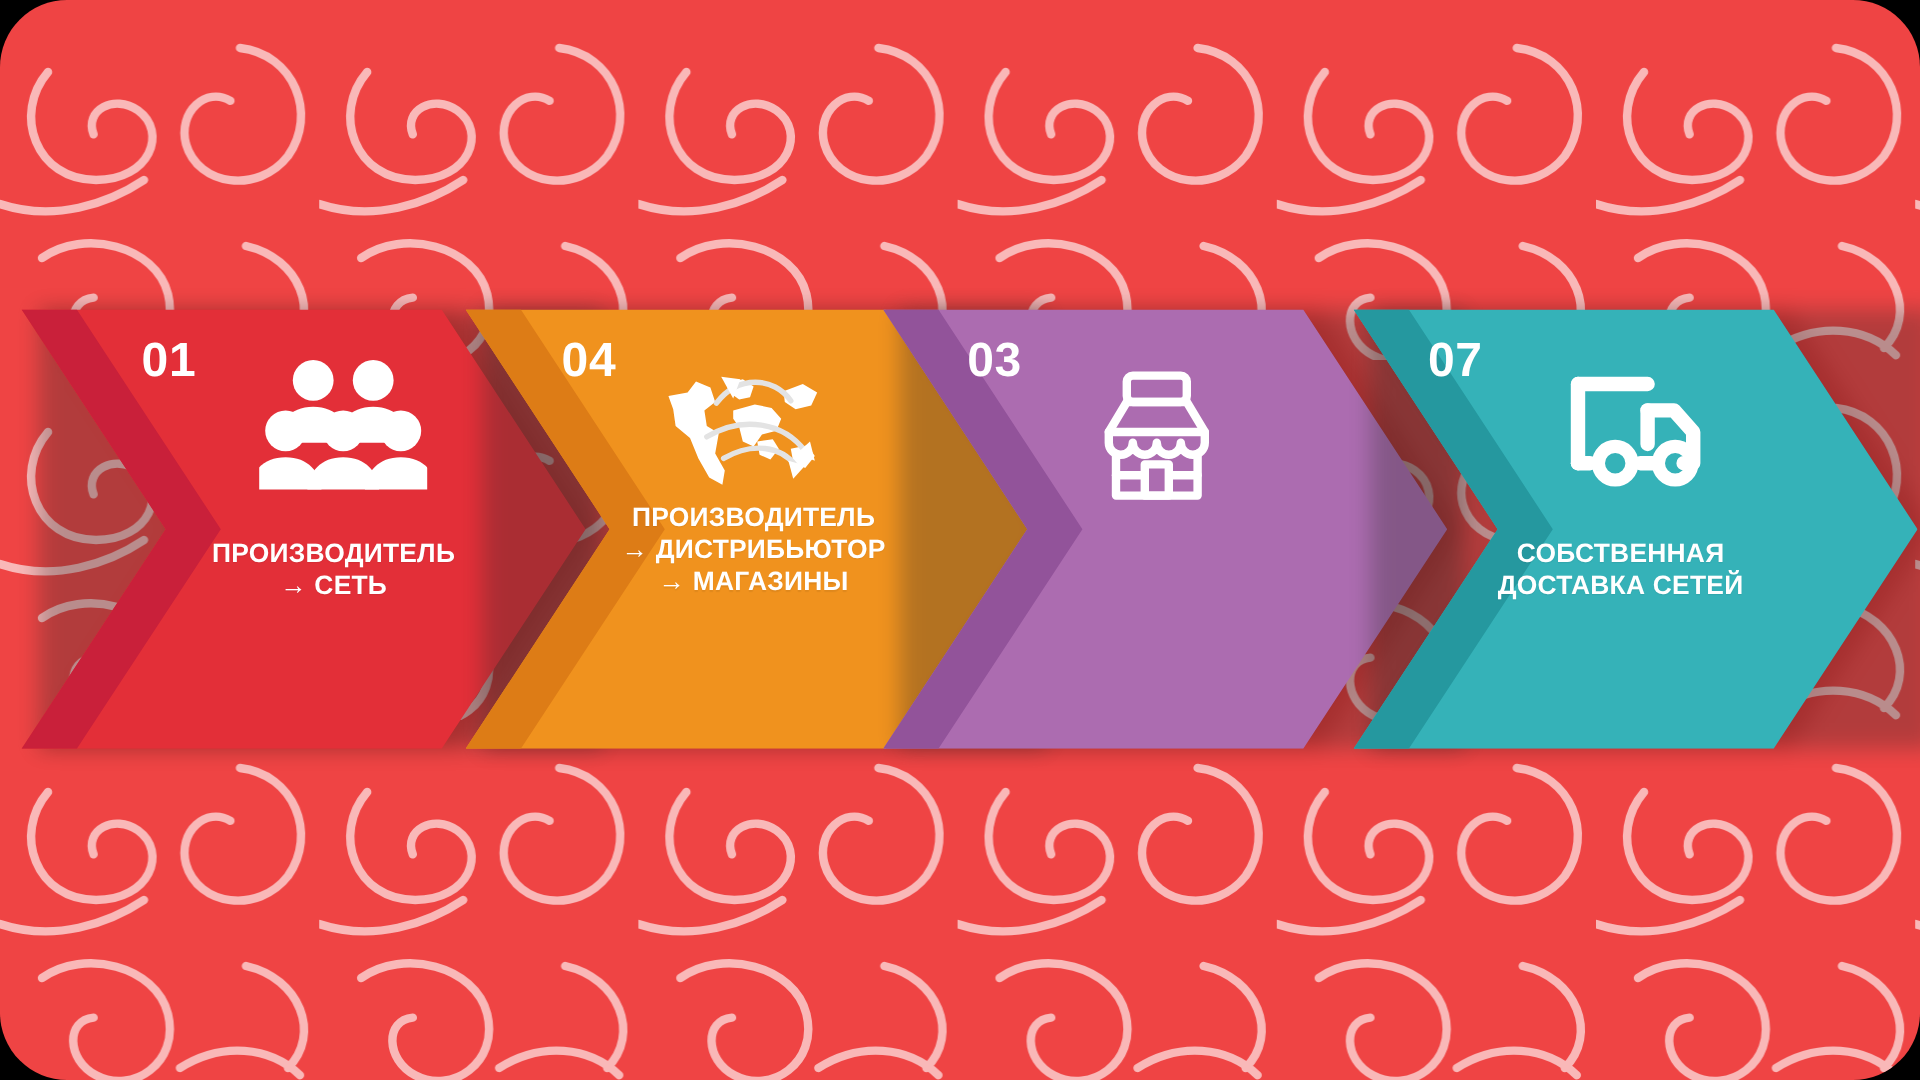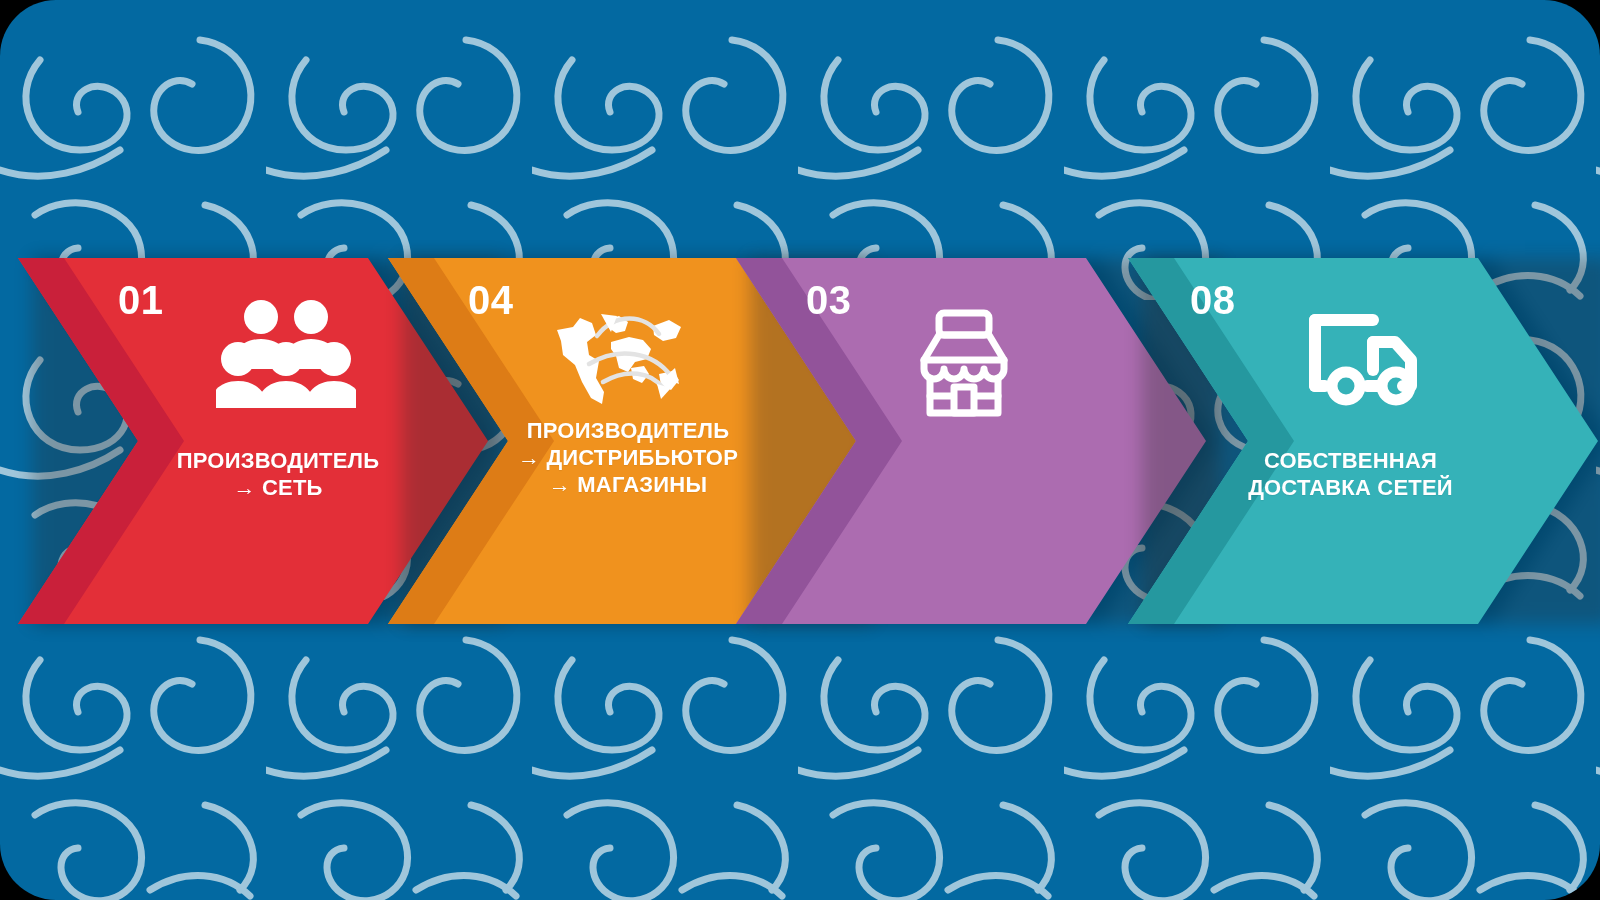--- a/index.html
+++ b/index.html
@@ -4,21 +4,21 @@
 <style>
   * { margin:0; padding:0; box-sizing:border-box; }
   html,body{
     width:1600px; height:900px; overflow:hidden;
     background:#000;
     font-family:"Liberation Sans","DejaVu Sans",sans-serif;
   }
   #canvas{
     position:relative;
     width:1600px; height:900px;
-    background:#0369a1;
+    background:#ef4444;
     border-radius:56px;
     overflow:hidden;
   }
   
   #bg-pattern{
     position:absolute; inset:0;
     opacity:1;
     pointer-events:none;
   }
   
@@ -187,21 +187,21 @@
 
     <div class="chev" style="left:1128px; width:470px;">
       <svg class="shadow" viewBox="0 0 470 366" preserveAspectRatio="none">
         <polygon points="0,0 350,0 470,183 350,366 0,366 120,183" fill="#000"></polygon>
       </svg>
       <svg class="body" viewBox="0 0 470 366" preserveAspectRatio="none">
         <polygon points="0,0 350,0 470,183 350,366 0,366 120,183" fill="#35b2b8"></polygon>
         <polygon points="0,0 46,0 166,183 46,366 0,366 120,183" fill="#25989f"></polygon>
       </svg>
       <div class="content">
-        <div class="num" style="left:62px; top:22px;">08</div>
+        <div class="num" style="left:62px; top:22px;">07</div>
 
         <svg class="icon" style="left:175px; top:50px;" width="125" height="100" viewBox="0 0 125 100">
           <g fill="none" stroke="#ffffff" stroke-width="12" stroke-linejoin="round" stroke-linecap="round">
             <path d="M12 12 H70"></path>
             <path d="M12 12 V78"></path>
             <path d="M12 78 H22"></path>
             <path d="M64 78 H78"></path>
             <path d="M70 34 H92 L108 52 V78 H100"></path>
             <path d="M70 34 V62"></path>
           </g>

